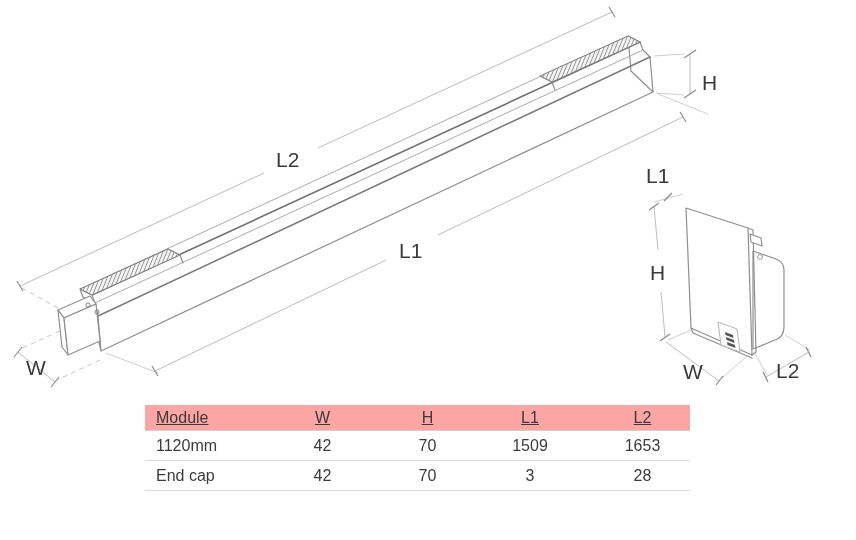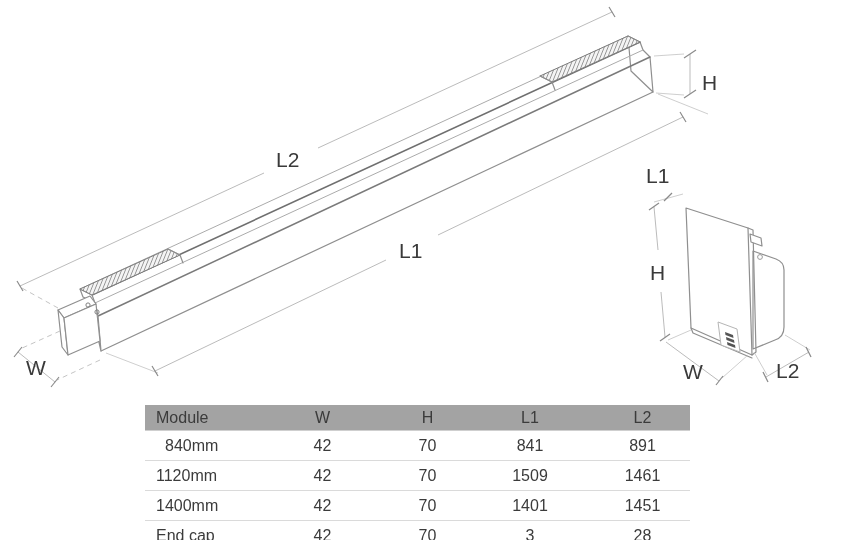--- a/index.html
+++ b/index.html
@@ -13,21 +13,21 @@
   .edge-dark2{stroke:#7a7a7a;stroke-width:1.5;fill:none;stroke-linecap:round;}
   .outline{fill:#ffffff;stroke:#8f8f8f;stroke-width:1.2;stroke-linejoin:round;}
   .dim{stroke:#b3b3b3;stroke-width:0.9;fill:none;}
   .dim-ext{stroke:#c2c2c2;stroke-width:0.8;fill:none;}
   .dim-dash{stroke:#bdbdbd;stroke-width:0.9;fill:none;stroke-dasharray:5 4;}
   .tick{stroke:#8a8a8a;stroke-width:1.2;fill:none;}
   .dim-label{font-size:21px;fill:#3a3a3a;}
   .sticker-mark{fill:#555555;stroke:none;}
   .spec-table{position:absolute;left:145px;top:405px;width:545px;border-collapse:collapse;
               font-size:16px;color:#3b3b3b;table-layout:fixed;}
-  .spec-table th{background:#a3a3a3;font-weight:400;height:23px;border-bottom:1px solid #cfcfcf;}
+  .spec-table th{background:#fca5a5;font-weight:400;height:23px;border-bottom:1px solid #cfcfcf;text-decoration:underline;}
   .spec-table td{height:27px;border-bottom:1px solid #dadada;}
   .spec-table th:first-child,.spec-table td:first-child{text-align:left;padding-left:11px;}
   .spec-table th:not(:first-child),.spec-table td:not(:first-child){text-align:center;}
   .spec-table tr.indent td:first-child{padding-left:20px;}
 </style>
 </head>
 <body>
 
 <div class="canvas">
 
@@ -165,40 +165,26 @@
   <thead>
     <tr>
       <th>Module</th>
       <th>W</th>
       <th>H</th>
       <th>L1</th>
       <th>L2</th>
     </tr>
   </thead>
   <tbody>
-    <tr class="indent">
-      <td>840mm</td>
-      <td>42</td>
-      <td>70</td>
-      <td>841</td>
-      <td>891</td>
-    </tr>
     <tr>
       <td>1120mm</td>
       <td>42</td>
       <td>70</td>
       <td>1509</td>
-      <td>1461</td>
-    </tr>
-    <tr>
-      <td>1400mm</td>
-      <td>42</td>
-      <td>70</td>
-      <td>1401</td>
-      <td>1451</td>
+      <td>1653</td>
     </tr>
     <tr>
       <td>End cap</td>
       <td>42</td>
       <td>70</td>
       <td>3</td>
       <td>28</td>
     </tr>
   </tbody>
 </table>

